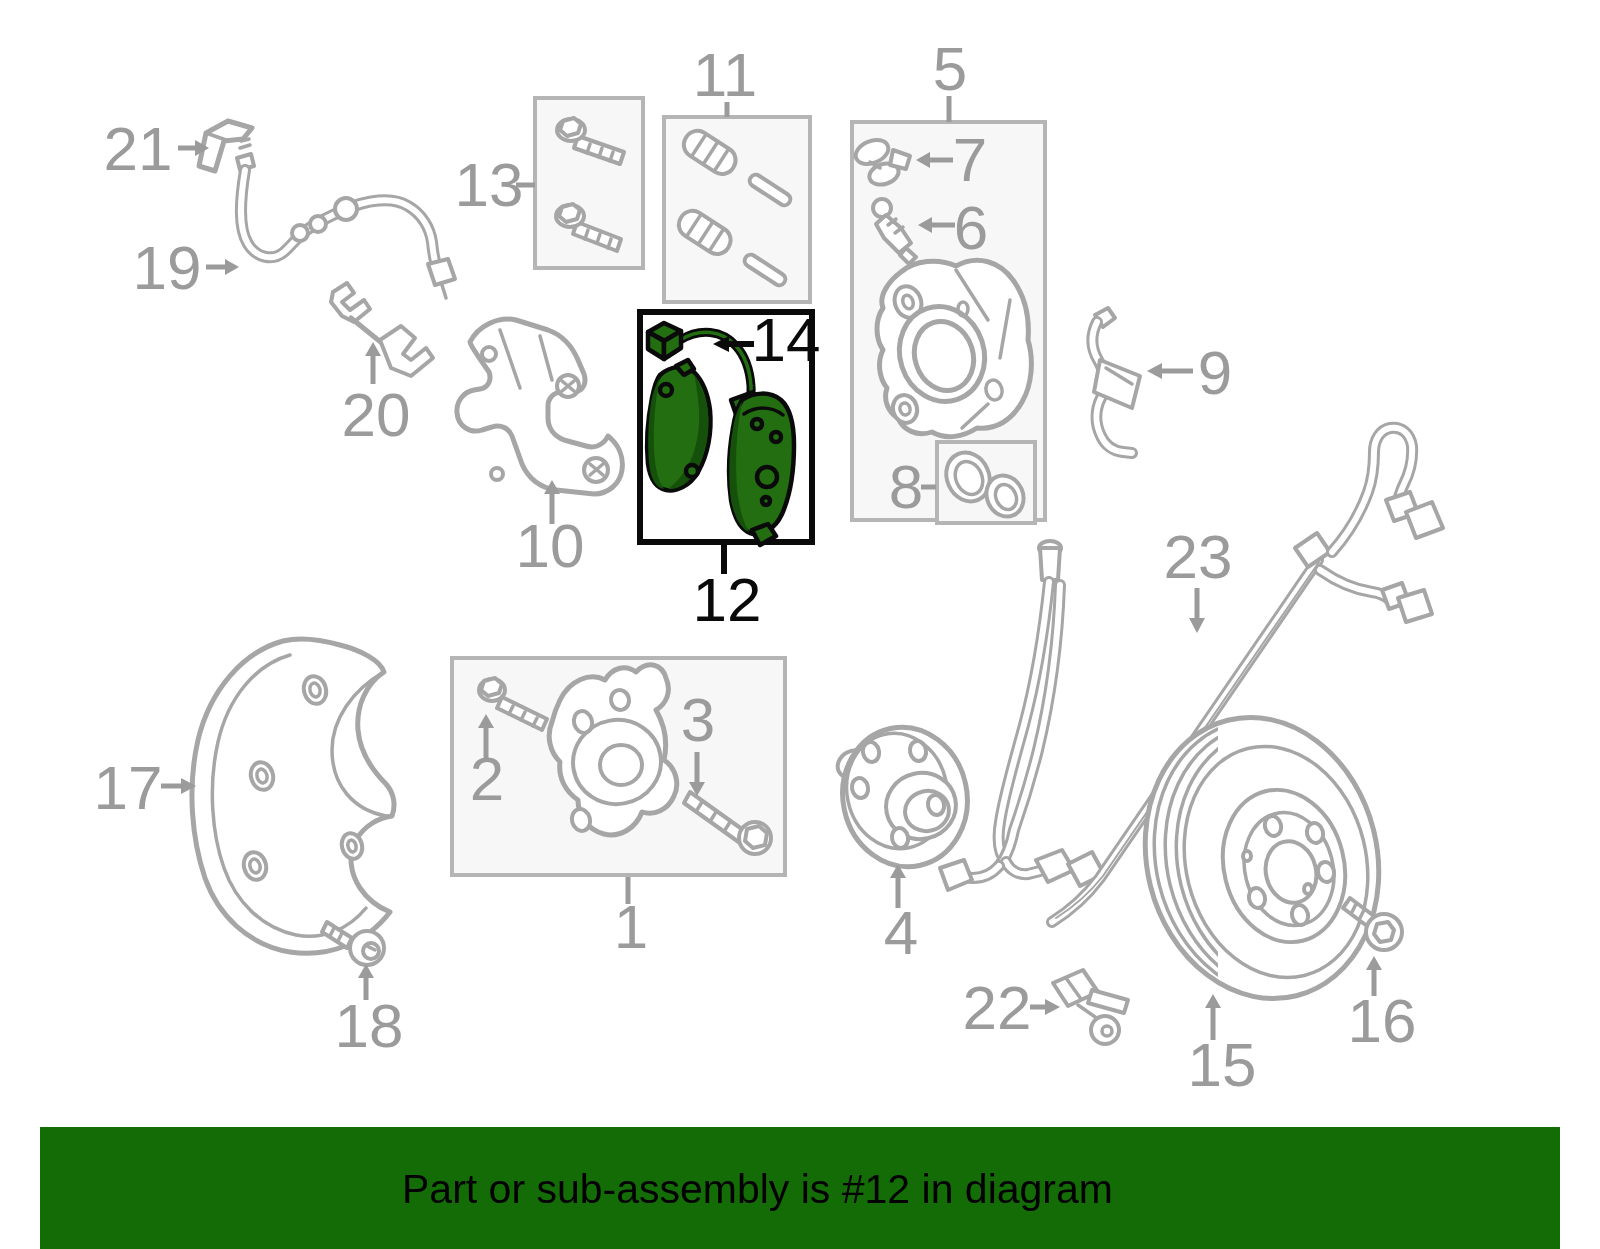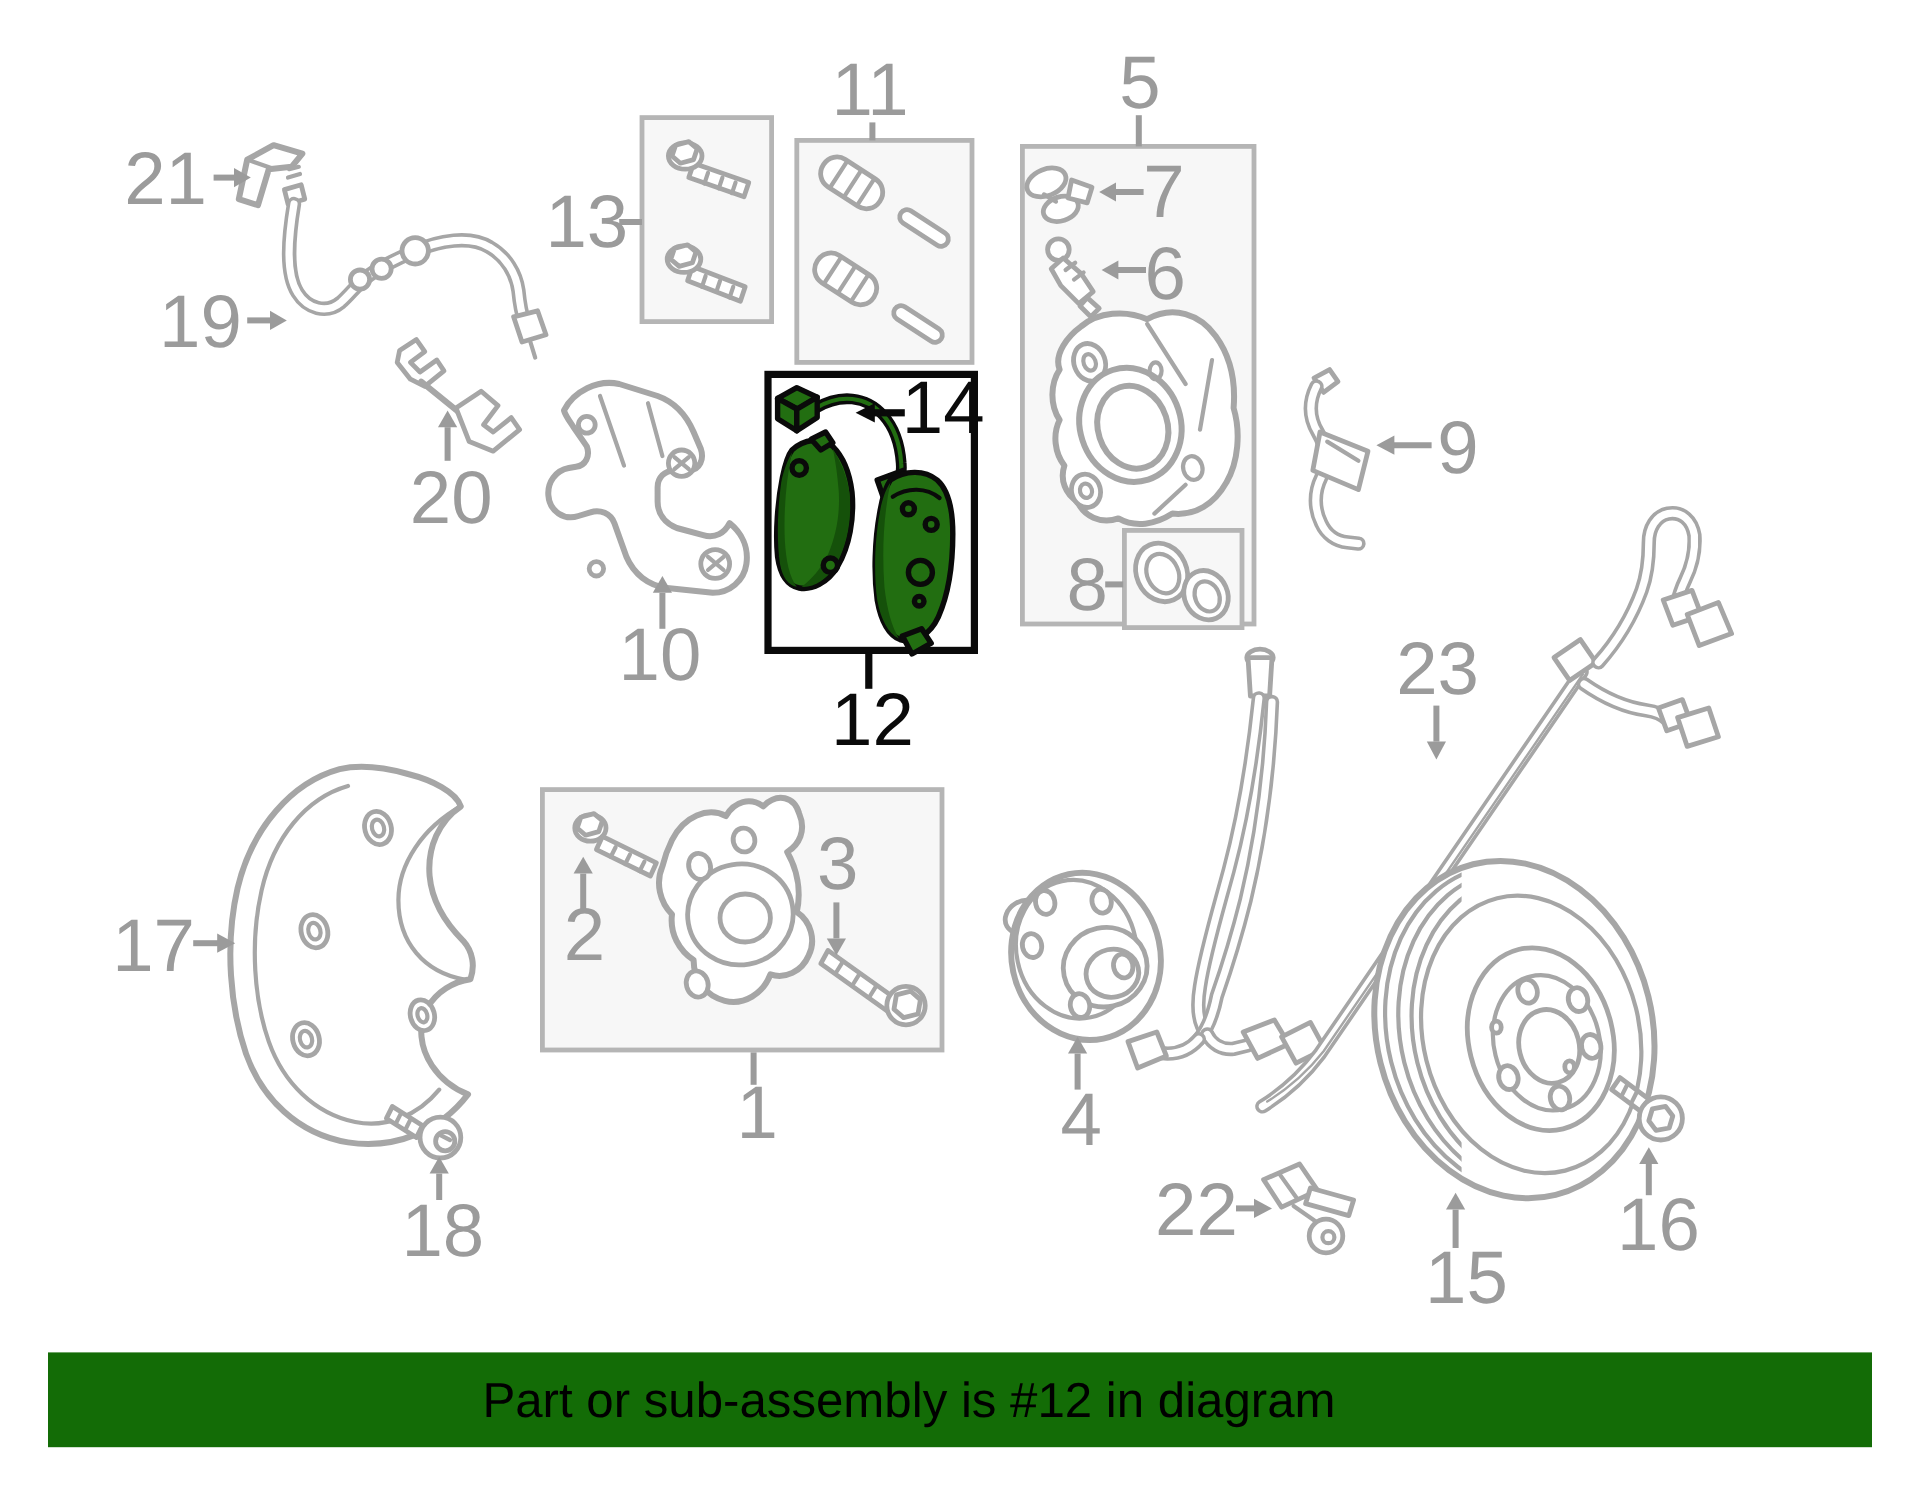--- a/index.html
+++ b/index.html
@@ -22,21 +22,21 @@
   .num{font-family:"Liberation Sans",sans-serif;font-size:62px;fill:var(--label_gray);text-anchor:middle}
   .numhl{fill:#0a0a0a}
   .lead{stroke:var(--label_gray);stroke-width:5;fill:none}
   .leadhl{stroke:#0a0a0a;stroke-width:6;fill:none}
   .ah{fill:var(--label_gray)}
   .ahhl{fill:#0a0a0a}
   .grn{fill:var(--pad_green);stroke:#0a0a0a;stroke-width:4.5;stroke-linejoin:round}
   .grnd{fill:var(--pad_green_dark);stroke:none}
   .wireo{fill:none;stroke:#0a0a0a;stroke-width:9;stroke-linecap:round}
   .wirei{fill:none;stroke:var(--pad_green);stroke-width:3.5;stroke-linecap:round}
-  .banner{position:absolute;left:40px;top:1127px;width:1520px;height:79px;
+  .banner{position:absolute;left:40px;top:1127px;width:1520px;height:123px;
           background:var(--banner_green);color:#000;display:flex;flex-direction:column;
           justify-content:center;align-items:center;padding-right:85px;box-sizing:border-box;
           font-size:41px;line-height:48px;}
 </style>
 </head>
 <body>
 
 <div class="page">
 <svg width="1600" height="1249" viewBox="0 0 1600 1249">
 

